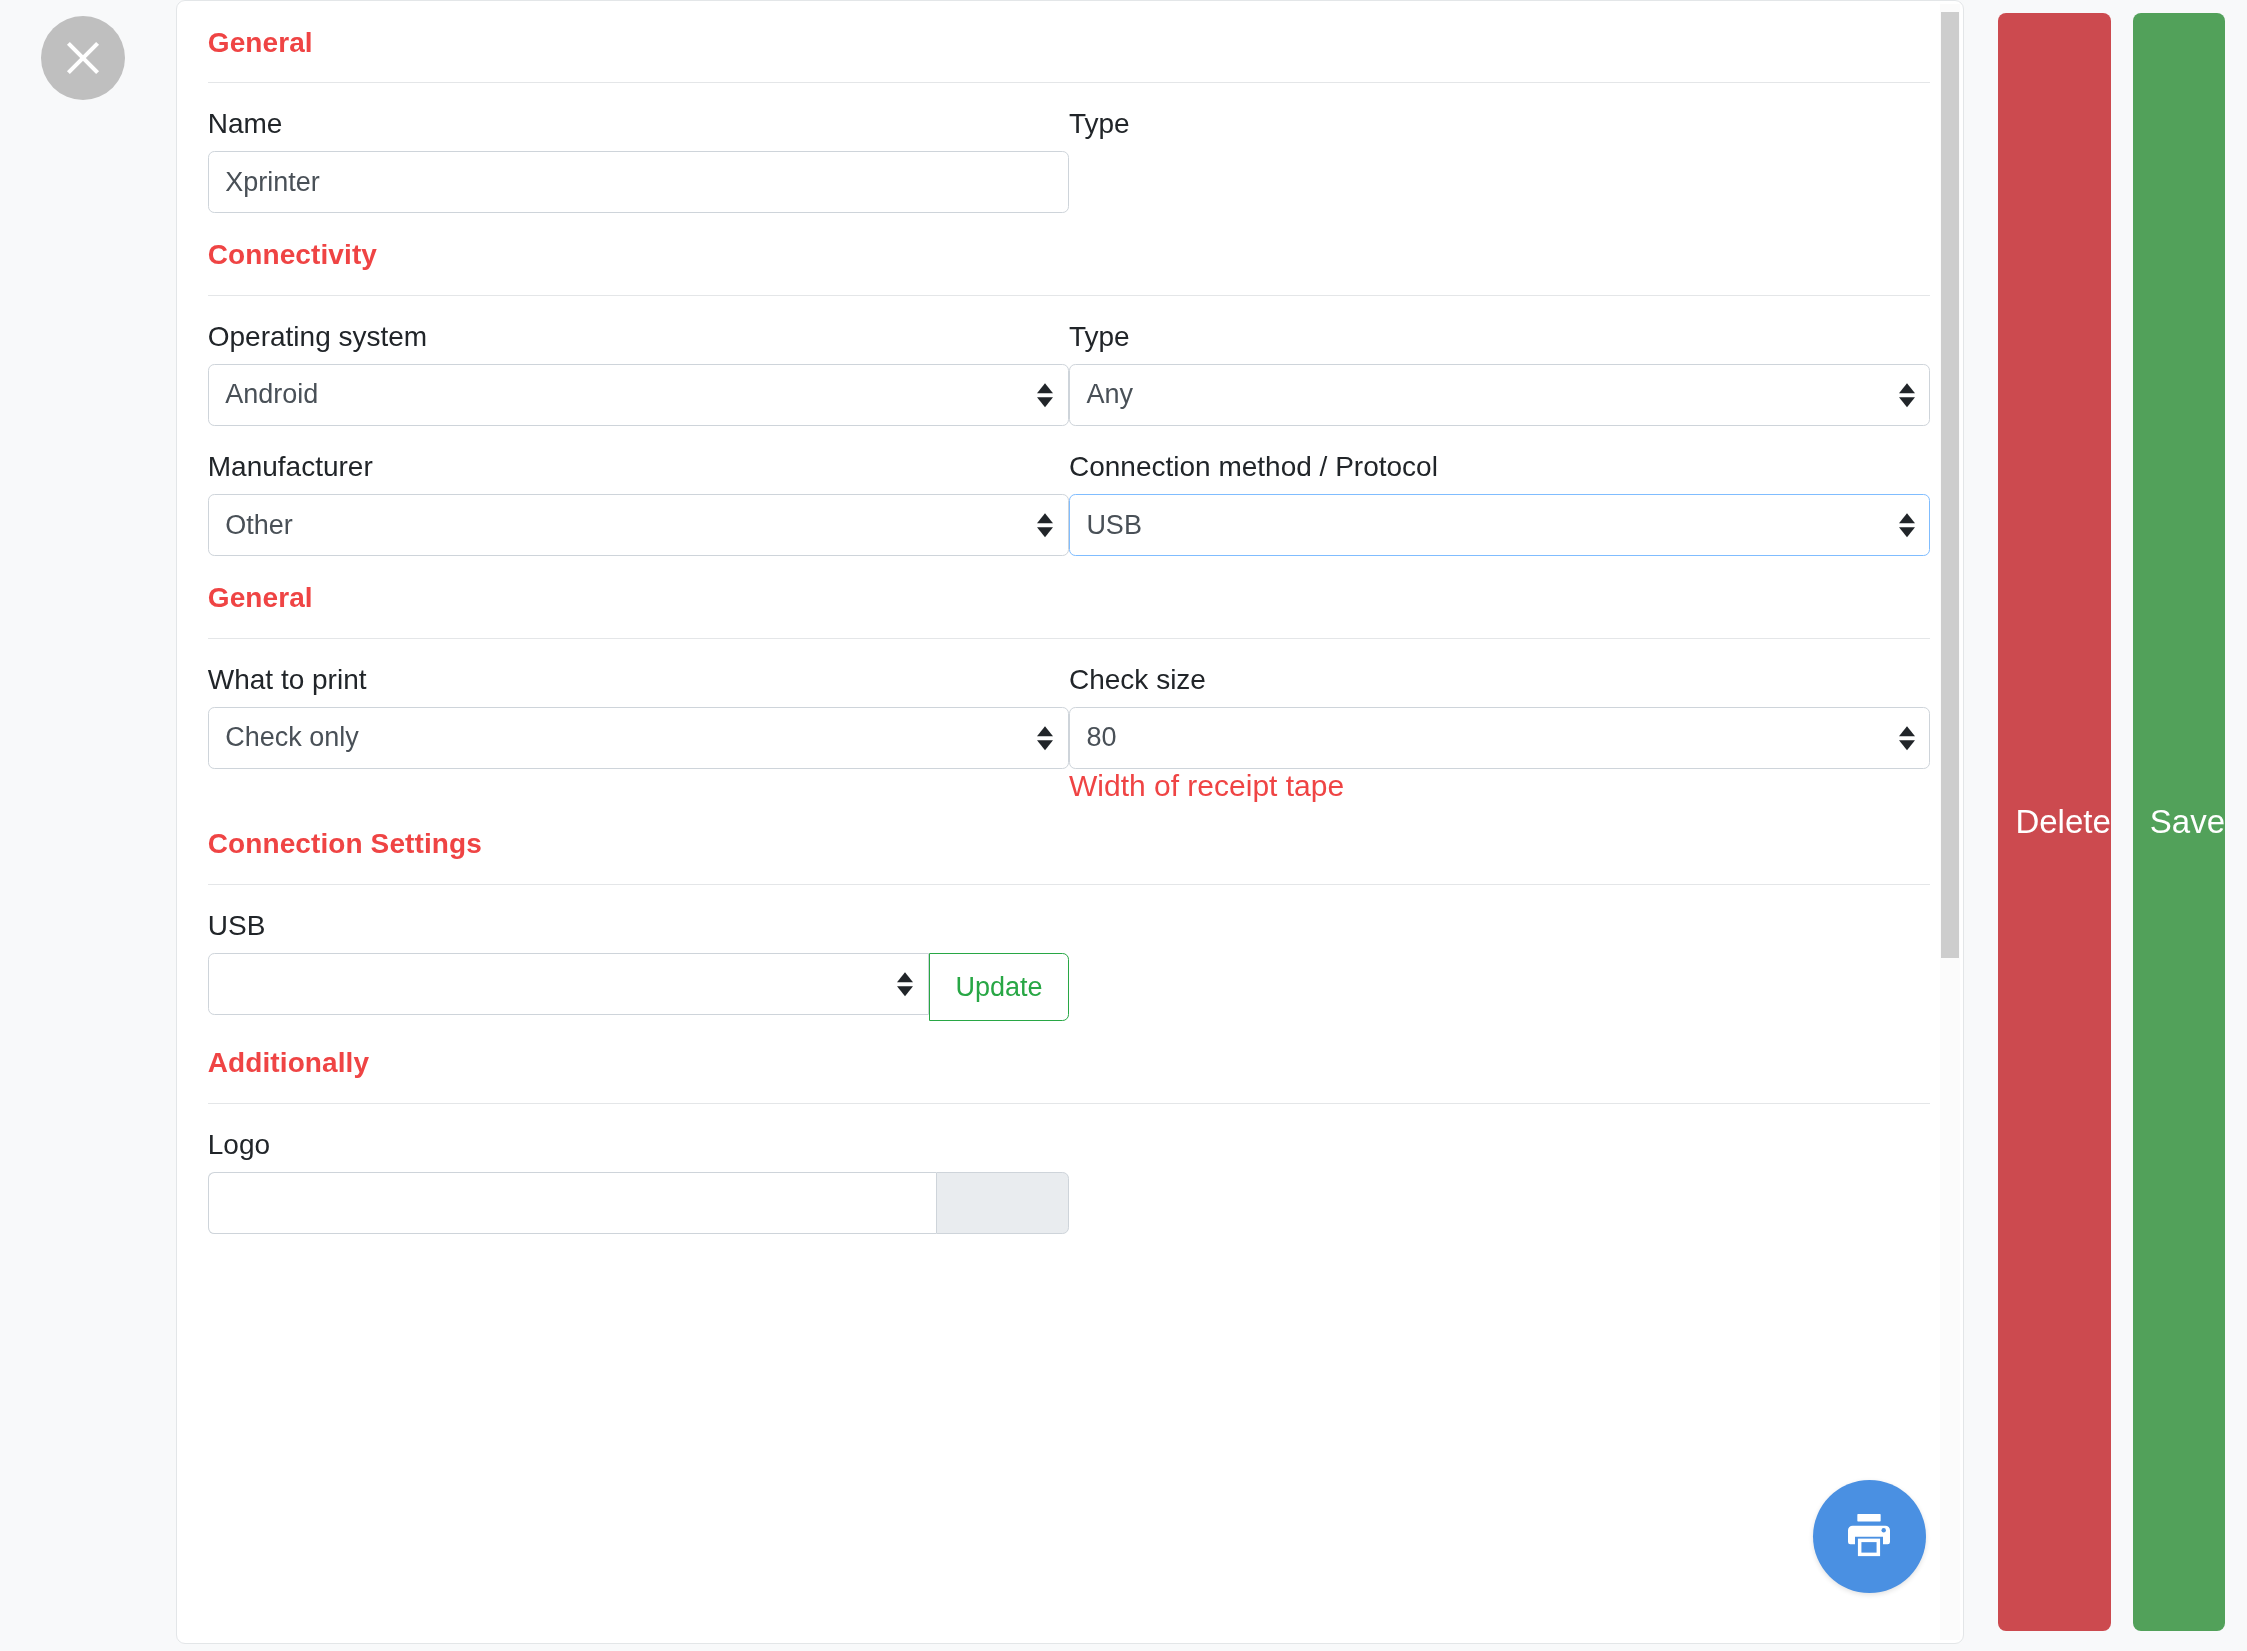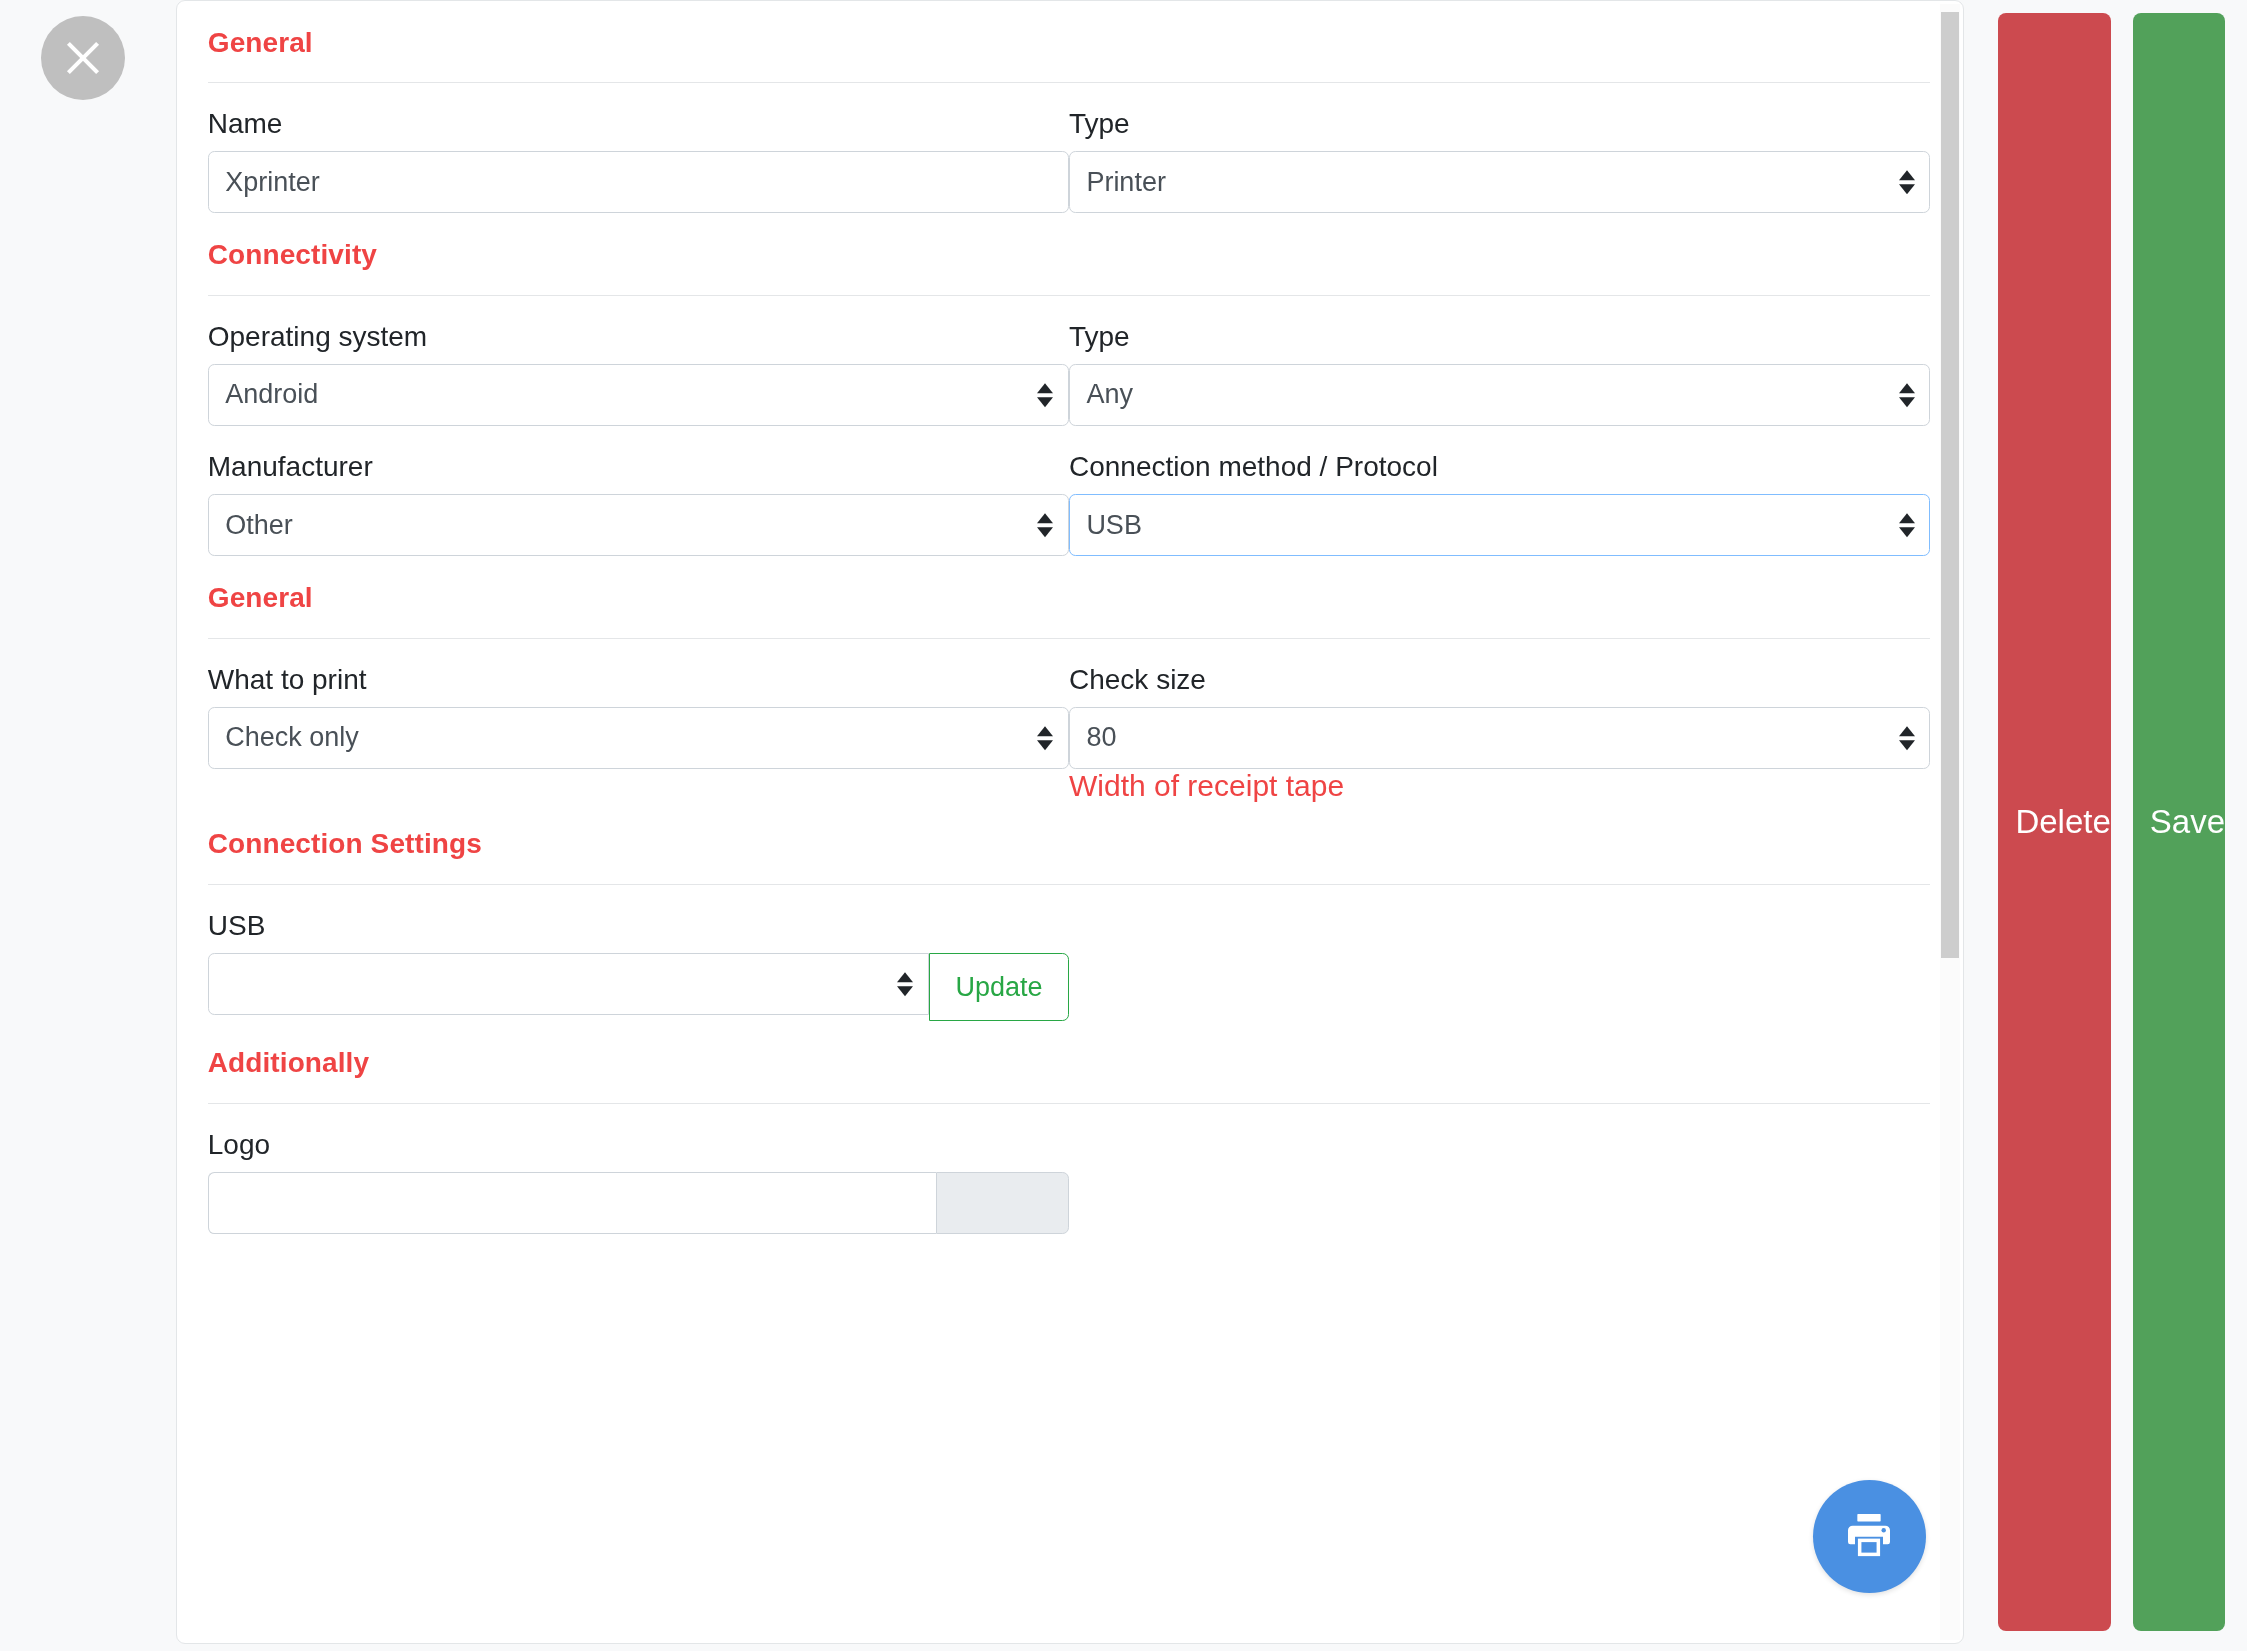--- a/index.html
+++ b/index.html
@@ -286,27 +286,20 @@
               <div class="field">
                 <div class="field-label">Name</div>
                 <div class="control">
                   <span class="value">Xprinter</span>
                 </div>
               </div>
             </div>
             <div class="col">
               <div class="field">
                 <div class="field-label">Type</div>
-                <div class="control select">
-                  <span class="value">Printer</span>
-                  <span class="sel-arrows">
-                    <span class="tri-up"></span>
-                      <span class="tri-down"></span>
-                  </span>
-                </div>
               </div>
             </div>
           </div>
         </div>
 
         <div>
           <div class="section-title">Connectivity</div>
           <div class="section-rule"></div>
           <div class="row">
             <div class="col">

